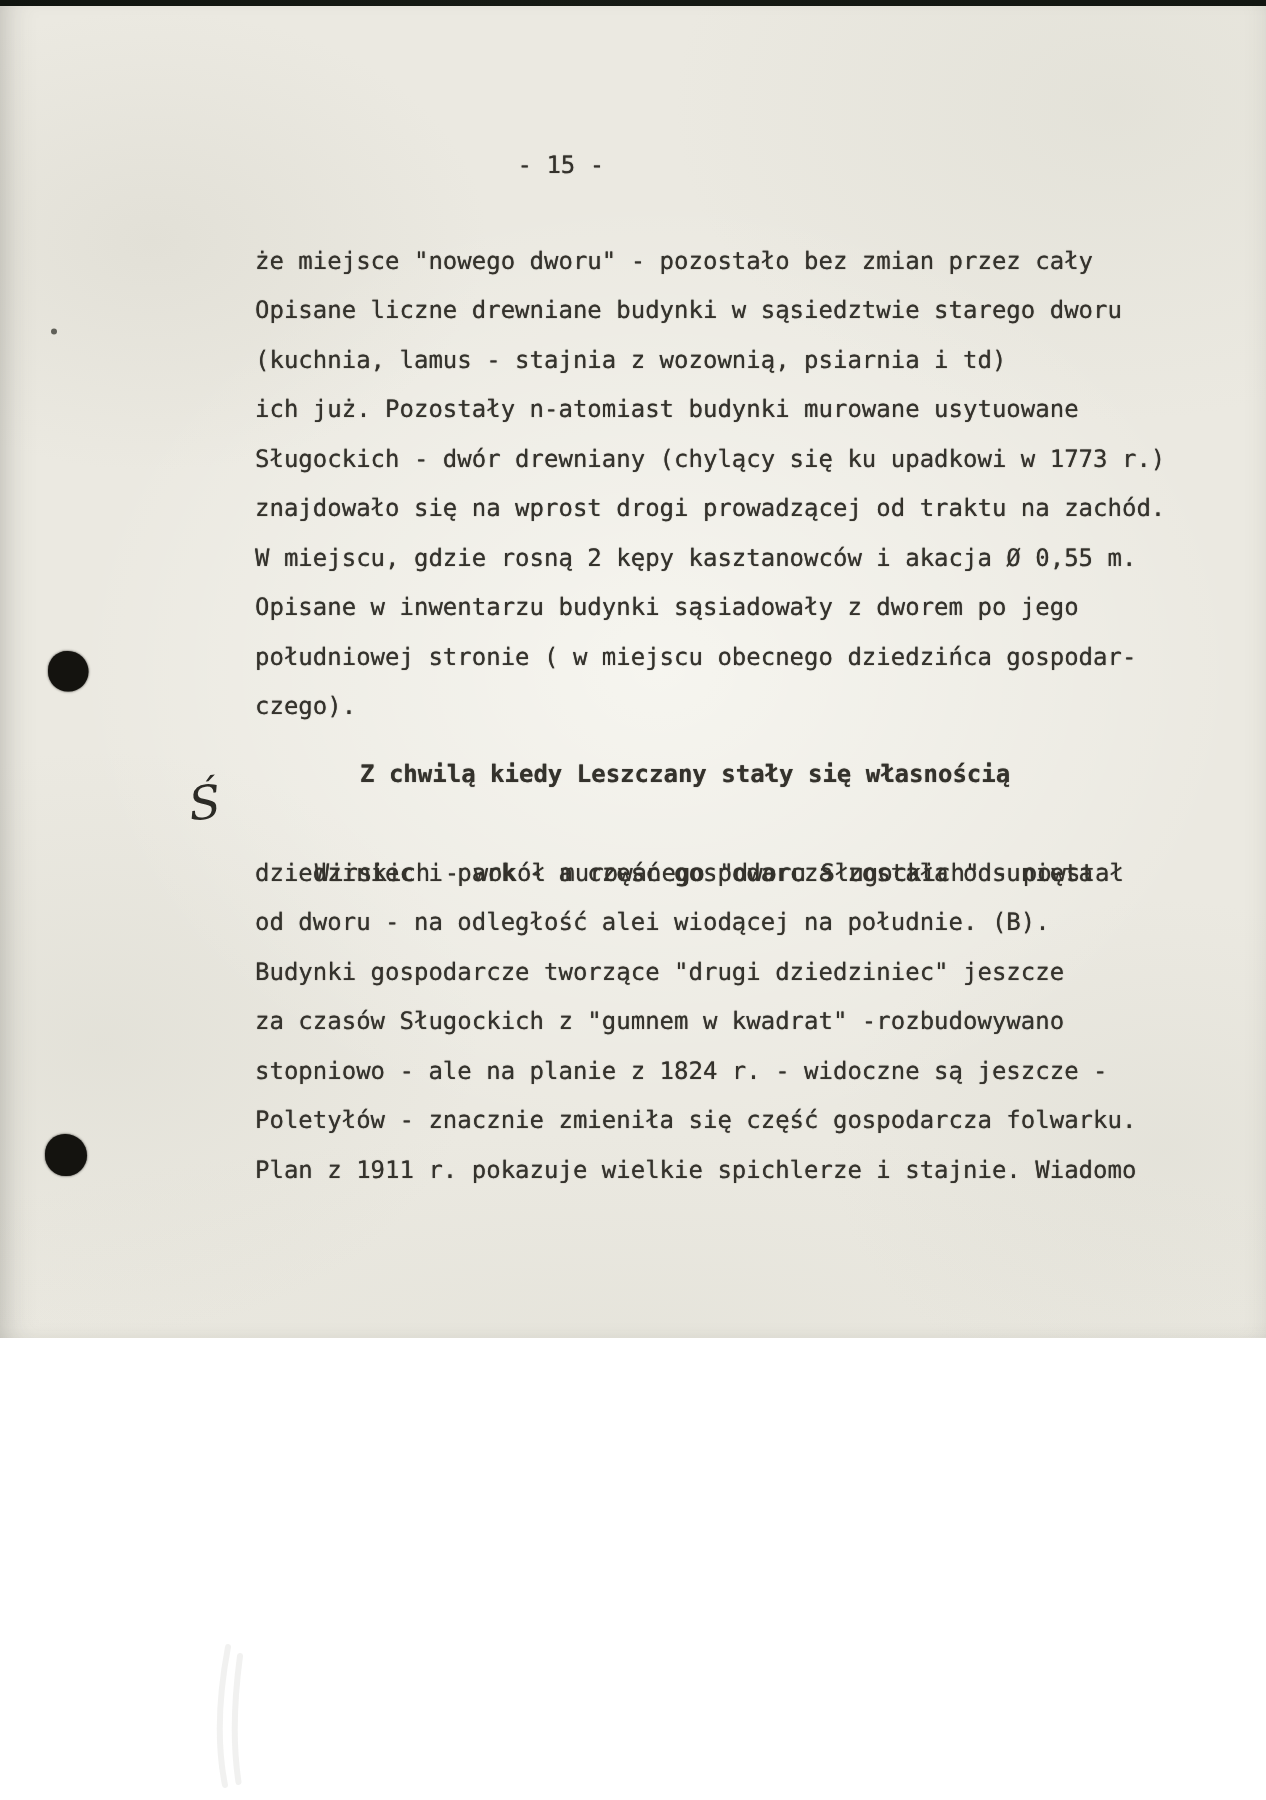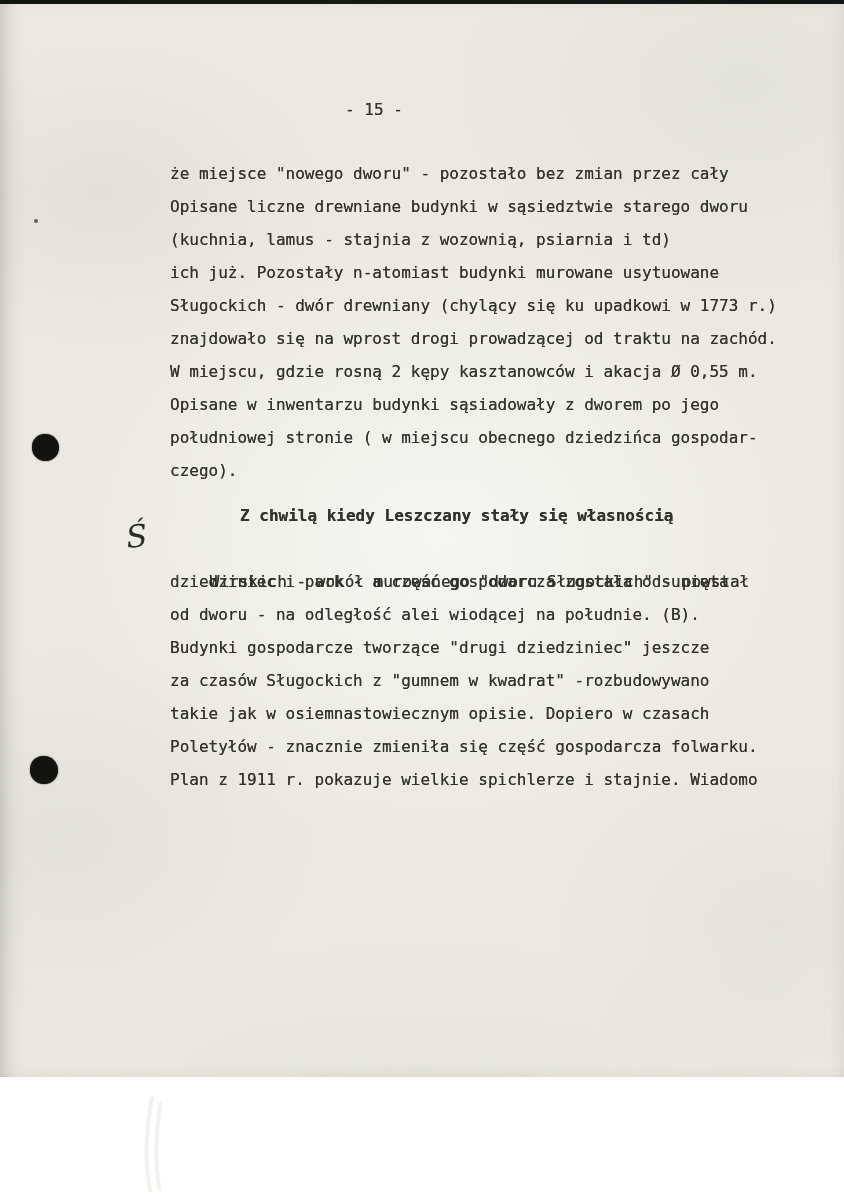--- a/index.html
+++ b/index.html
@@ -1,21 +1,21 @@
 <!DOCTYPE html>
 <html><head>
 <meta charset="utf-8">
 <style>
   html,body{margin:0;padding:0;}
   body{
     width:844px;height:1200px;overflow:hidden;
     font-family:"DejaVu Sans Mono",monospace;
   }
   .scan-page{
-    position:relative;width:844px;height:1077px;
+    position:relative;width:844px;height:892px;
     background-color:#ebe9e1;
     background-image:
       radial-gradient(ellipse 320px 220px at 12% 18%, rgba(203,201,189,0.28), transparent 70%),
       radial-gradient(ellipse 420px 300px at 88% 8%,  rgba(206,206,193,0.25), transparent 70%),
       radial-gradient(ellipse 520px 420px at 52% 50%, rgba(255,255,251,0.55), transparent 75%),
       radial-gradient(ellipse 360px 280px at 8% 78%,  rgba(199,199,187,0.22), transparent 70%),
       radial-gradient(ellipse 320px 240px at 92% 86%, rgba(201,201,189,0.20), transparent 70%),
       radial-gradient(ellipse 700px 160px at 50% 99%, rgba(208,208,196,0.18), transparent 80%);
     box-shadow:inset 14px 0 22px -14px rgba(70,70,64,0.35),
                inset -8px 0 18px -12px rgba(90,90,82,0.22);
@@ -80,18 +80,18 @@
     <div class="line indent">Z chwilą kiedy Leszczany stały się własnością</div>
 
     <div class="line outdent">
       <span class="hand">Ś</span><span>Wirskich - wokół murowanego "dworu Sługockich" - powstał</span>
     </div>
 
     <div class="line">dziedziniec i park - a część gospodarcza została odsunięta</div>
     <div class="line">od dworu - na odległość alei wiodącej na południe. (B).</div>
     <div class="line">Budynki gospodarcze tworzące "drugi dziedziniec" jeszcze</div>
     <div class="line">za czasów Sługockich z "gumnem w kwadrat" -rozbudowywano</div>
-    <div class="line">takie jak w osiemnastowiecznym opisie. Dopiero w czasach</div>
+    <div class="line">stopniowo - ale na planie z 1824 r. - widoczne są jeszcze -</div>
     <div class="line">Poletyłów - znacznie zmieniła się część gospodarcza folwarku.</div>
     <div class="line">Plan z 1911 r. pokazuje wielkie spichlerze i stajnie. Wiadomo</div>
   </div>
 
 </div>
 
 </body></html>

